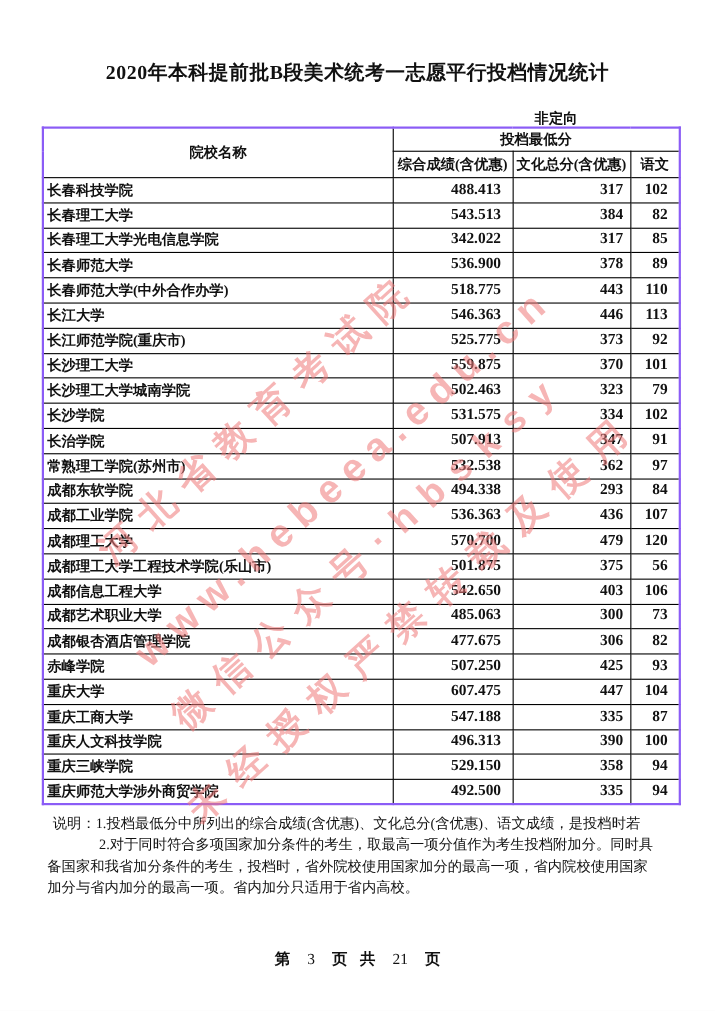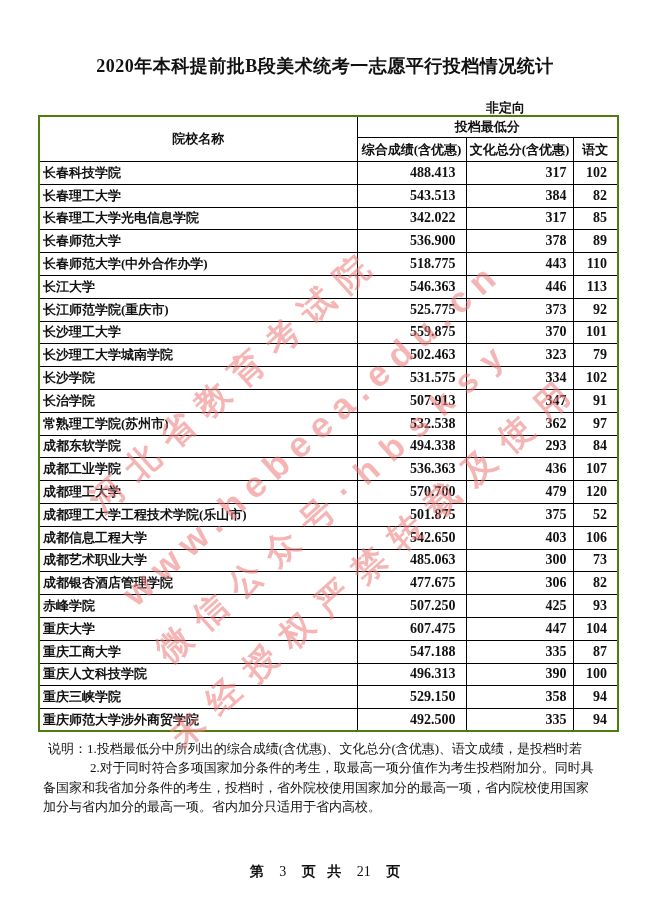--- a/index.html
+++ b/index.html
@@ -19,21 +19,21 @@
   
   .orientation {
     position:absolute; top:99px; left:486px;
     font-size:13px; font-weight:700;
   }
 
   
   table.score-table {
     position:absolute; top:115px; left:38px;
     width:579px; table-layout:fixed; border-collapse:collapse;
-    border:2px solid #4d7c0f;
+    border:2px solid #8b5cf6;
   }
   .score-table th, .score-table td {
     border:1.4px solid #000; padding:0; overflow:hidden; white-space:nowrap;
   }
   .score-table thead th { font-size:13px; font-weight:700; text-align:center; }
   .th-group   { height:20px; }
   .th-sub     { height:23px; }
   .score-table tbody tr { height:22.8px; }
   td.name {
     text-align:left; padding-left:3px;
@@ -208,21 +208,21 @@
       <td class="name">成都理工大学</td>
       <td class="num composite">570.700</td>
       <td class="num culture">479</td>
       <td class="num chinese">120</td>
     </tr>
 
     <tr>
       <td class="name">成都理工大学工程技术学院(乐山市)</td>
       <td class="num composite">501.875</td>
       <td class="num culture">375</td>
-      <td class="num chinese">52</td>
+      <td class="num chinese">56</td>
     </tr>
 
     <tr>
       <td class="name">成都信息工程大学</td>
       <td class="num composite">542.650</td>
       <td class="num culture">403</td>
       <td class="num chinese">106</td>
     </tr>
 
     <tr>

